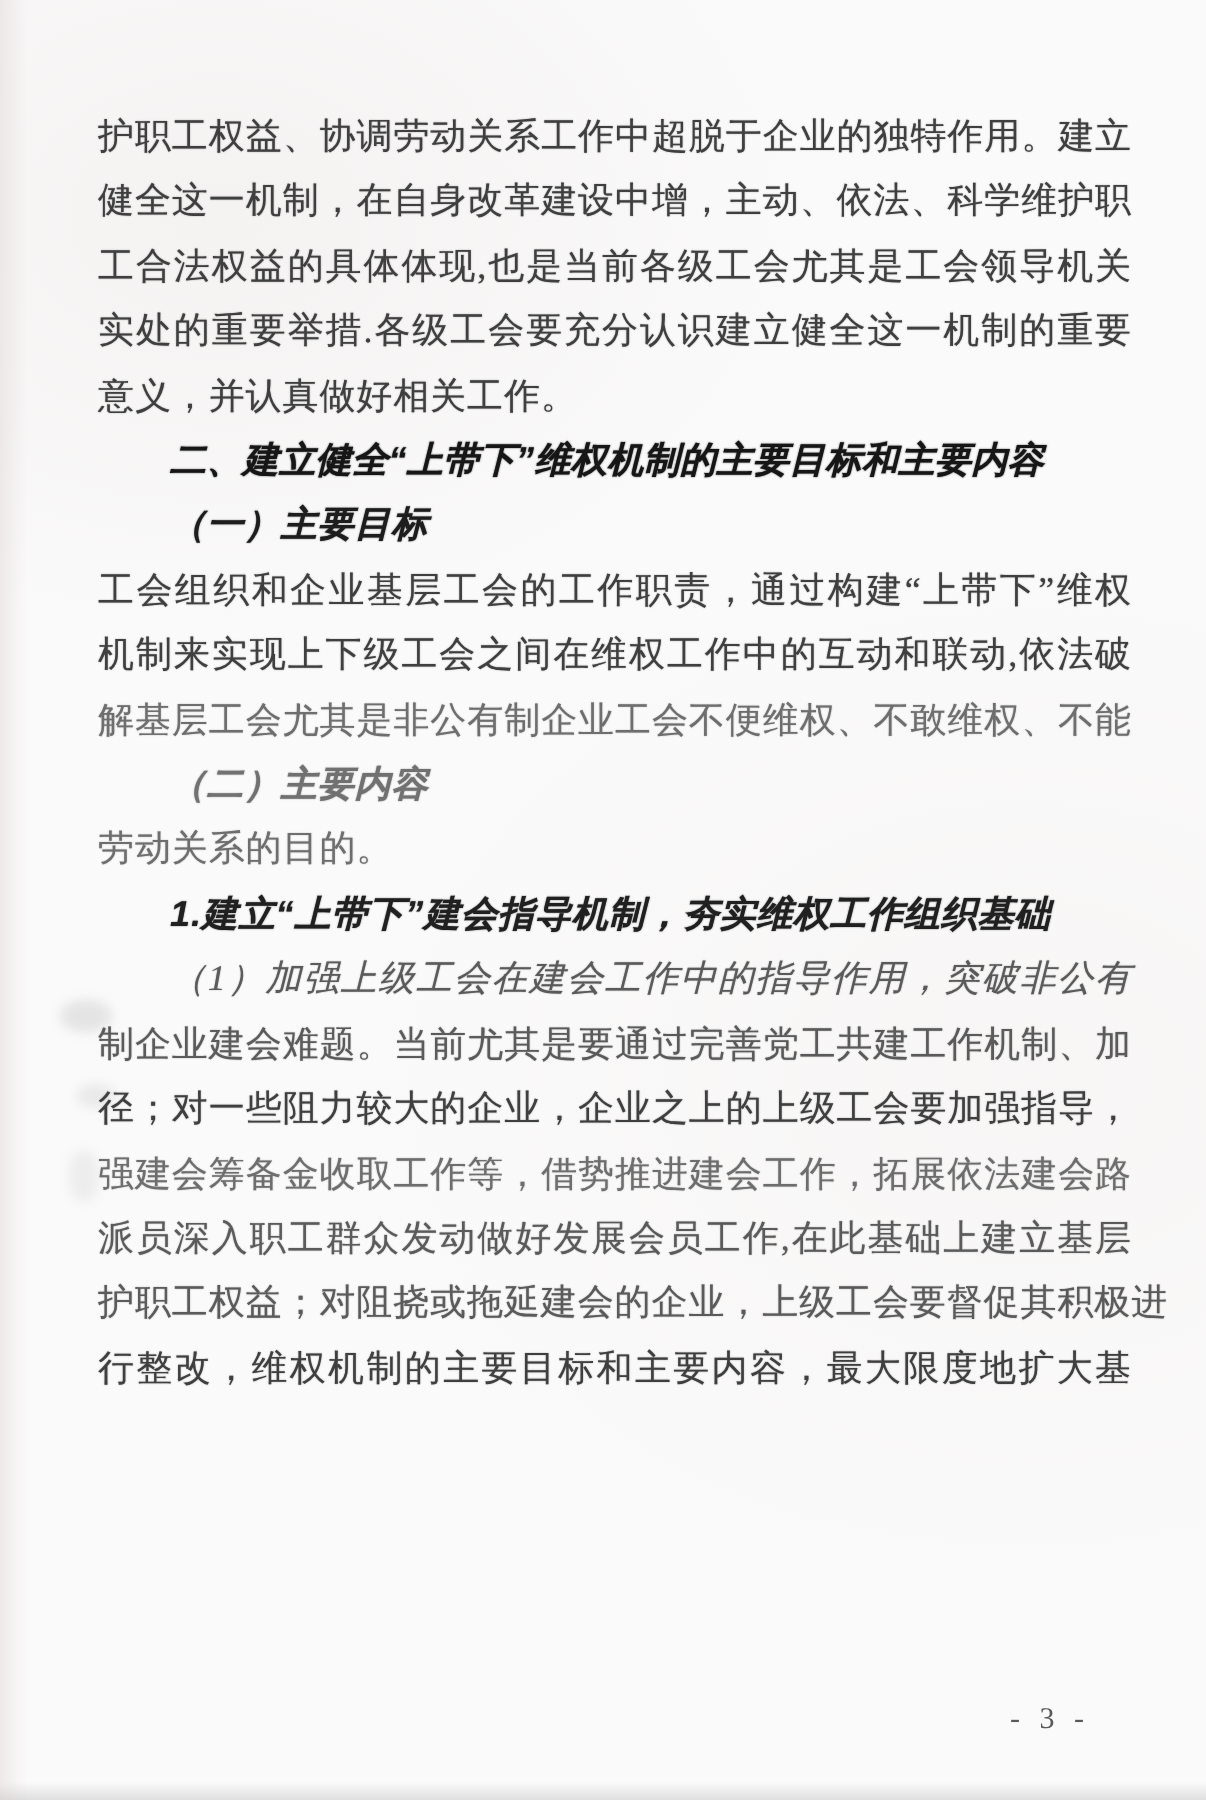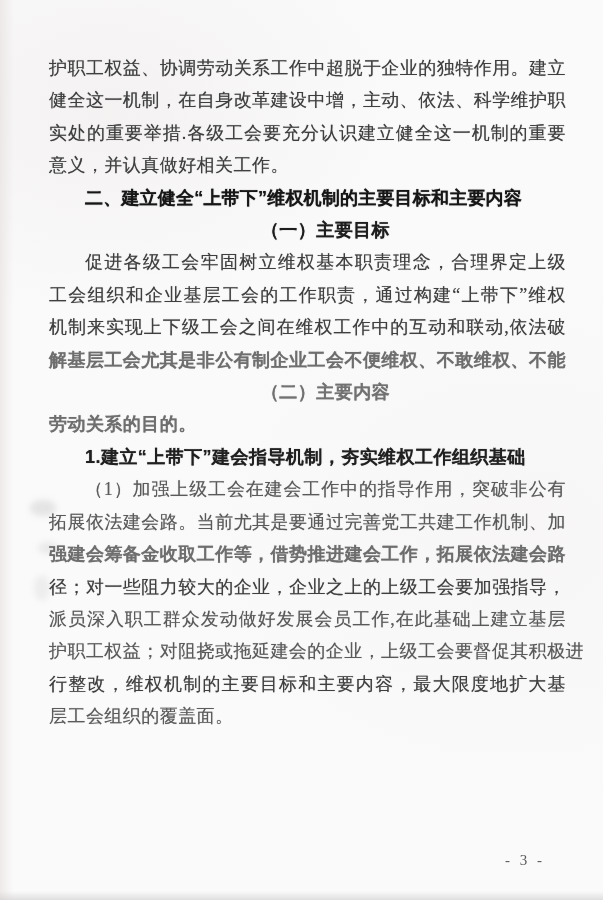--- a/index.html
+++ b/index.html
@@ -22,35 +22,35 @@
     color:#3f3f3f;
     font-size:18px;
     letter-spacing:.45px;
     line-height:32.4px;
     text-shadow:0 0 .7px rgba(70,70,70,.65);
     filter:blur(.25px);
   }
   .line{white-space:nowrap;}
   .wrapline{text-align:justify;text-align-last:justify;}
   .lastline{text-align:left;}
-  .ind{text-indent:2em;}
+  .ind{text-indent:2em;font-style:italic;}
   .h1{
     font-family:"Liberation Sans","DejaVu Sans",sans-serif;
     font-weight:bold;color:#161616;
     letter-spacing:.2px;
     text-shadow:0 0 .9px rgba(20,20,20,.8);
   }
-  .h2{font-weight:bold;color:#1d1d1d;text-shadow:0 0 .8px rgba(25,25,25,.75);text-align:center;}
+  .h2{font-weight:bold;color:#1d1d1d;text-shadow:0 0 .8px rgba(25,25,25,.75);}
   .h3{
     font-family:"Liberation Sans","DejaVu Sans",sans-serif;
     font-weight:bold;color:#202020;
     text-shadow:0 0 .8px rgba(30,30,30,.7);
   }
   .fade85{opacity:.85;}
-  .fade75{opacity:.75;font-weight:bold;}
+  .fade75{opacity:.75;}
   .fade60{opacity:.62;}
   .footer-num{
     position:absolute;
     right:58px;top:852px;
     font-family:"Liberation Serif","DejaVu Serif",serif;
     font-size:15px;color:#5a5a5a;
     letter-spacing:3px;
     filter:blur(.2px);
   }
   .smudge{
@@ -68,43 +68,42 @@
 <div class="page">
 
   <div class="smudge s1"></div>
   <div class="smudge s2"></div>
   <div class="smudge s3"></div>
 
   <div class="textblock">
 
     <div class="line wrapline">护职工权益、协调劳动关系工作中超脱于企业的独特作用。建立</div>
     <div class="line wrapline">健全这一机制，在自身改革建设中增，主动、依法、科学维护职</div>
+    <div class="line wrapline">工合法权益的具体体现,也是当前各级工会尤其是工会领导机关</div>
     <div class="line wrapline">实处的重要举措.各级工会要充分认识建立健全这一机制的重要</div>
     <div class="line lastline">意义，并认真做好相关工作。</div>
 
     <div class="line lastline ind h1">二、建立健全“上带下”维权机制的主要目标和主要内容</div>
 
     <div class="line lastline ind h2">（一）主要目标</div>
 
-    <div class="line wrapline ind">促进各级工会牢固树立维权基本职责理念，合理界定上级</div>
     <div class="line wrapline">工会组织和企业基层工会的工作职责，通过构建“上带下”维权</div>
     <div class="line wrapline">机制来实现上下级工会之间在维权工作中的互动和联动,依法破</div>
     <div class="line wrapline fade75">解基层工会尤其是非公有制企业工会不便维权、不敢维权、不能</div>
     <div class="line lastline ind h2 fade60">（二）主要内容</div>
 
     <div class="line lastline fade75">劳动关系的目的。</div>
 
     <div class="line lastline ind h3">1.建立“上带下”建会指导机制，夯实维权工作组织基础</div>
 
     <div class="line wrapline ind fade85">（1）加强上级工会在建会工作中的指导作用，突破非公有</div>
-    <div class="line wrapline fade85">拓展依法建会路。当前尤其是要通过完善党工共建工作机制、加</div>
+    <div class="line wrapline fade85">制企业建会难题。当前尤其是要通过完善党工共建工作机制、加</div>
+    <div class="line wrapline">径；对一些阻力较大的企业，企业之上的上级工会要加强指导，</div>
     <div class="line wrapline fade75">强建会筹备金收取工作等，借势推进建会工作，拓展依法建会路</div>
-    <div class="line wrapline">径；对一些阻力较大的企业，企业之上的上级工会要加强指导，</div>
     <div class="line wrapline fade85">派员深入职工群众发动做好发展会员工作,在此基础上建立基层</div>
     <div class="line wrapline fade85">护职工权益；对阻挠或拖延建会的企业，上级工会要督促其积极进</div>
     <div class="line wrapline">行整改，维权机制的主要目标和主要内容，最大限度地扩大基</div>
-    <div class="line lastline fade85">层工会组织的覆盖面。</div>
 
   </div>
 
   <div class="footer-num">- 3 -</div>
 
 </div>
 
 </body></html>

